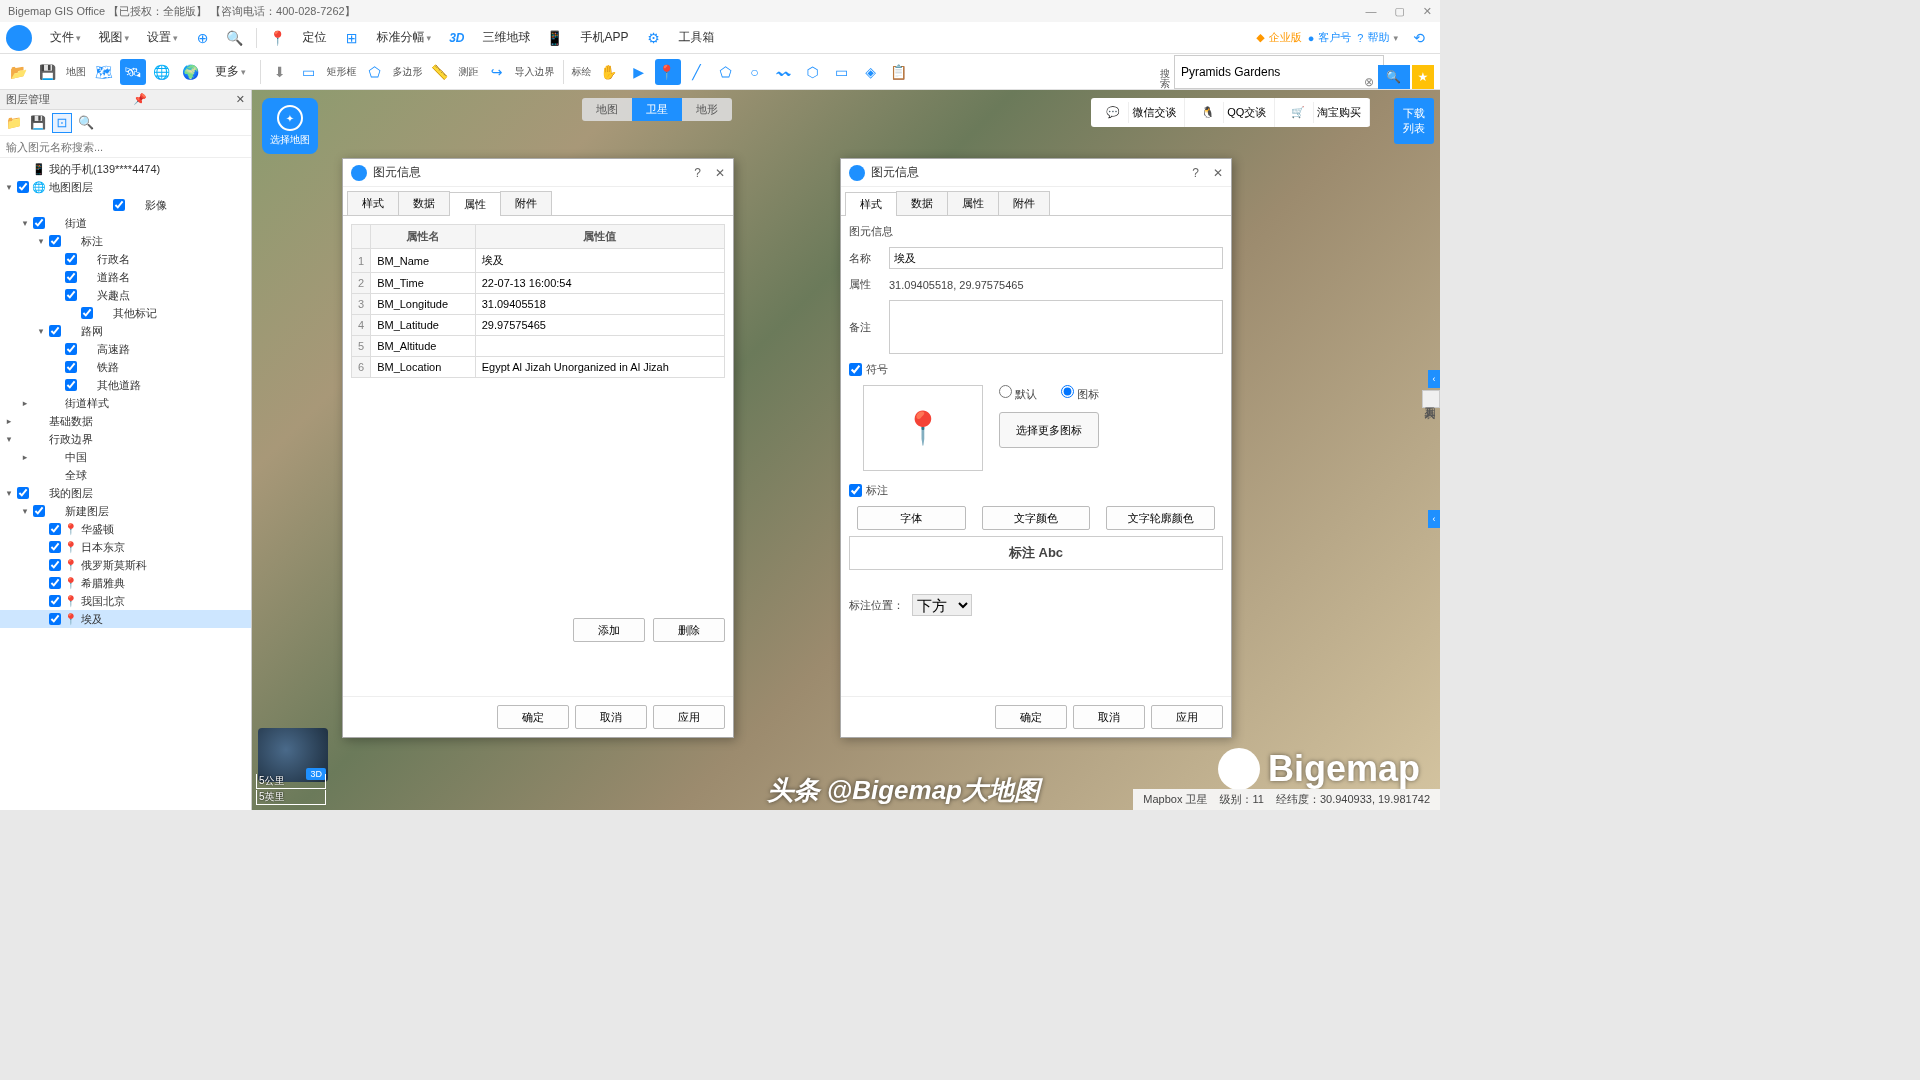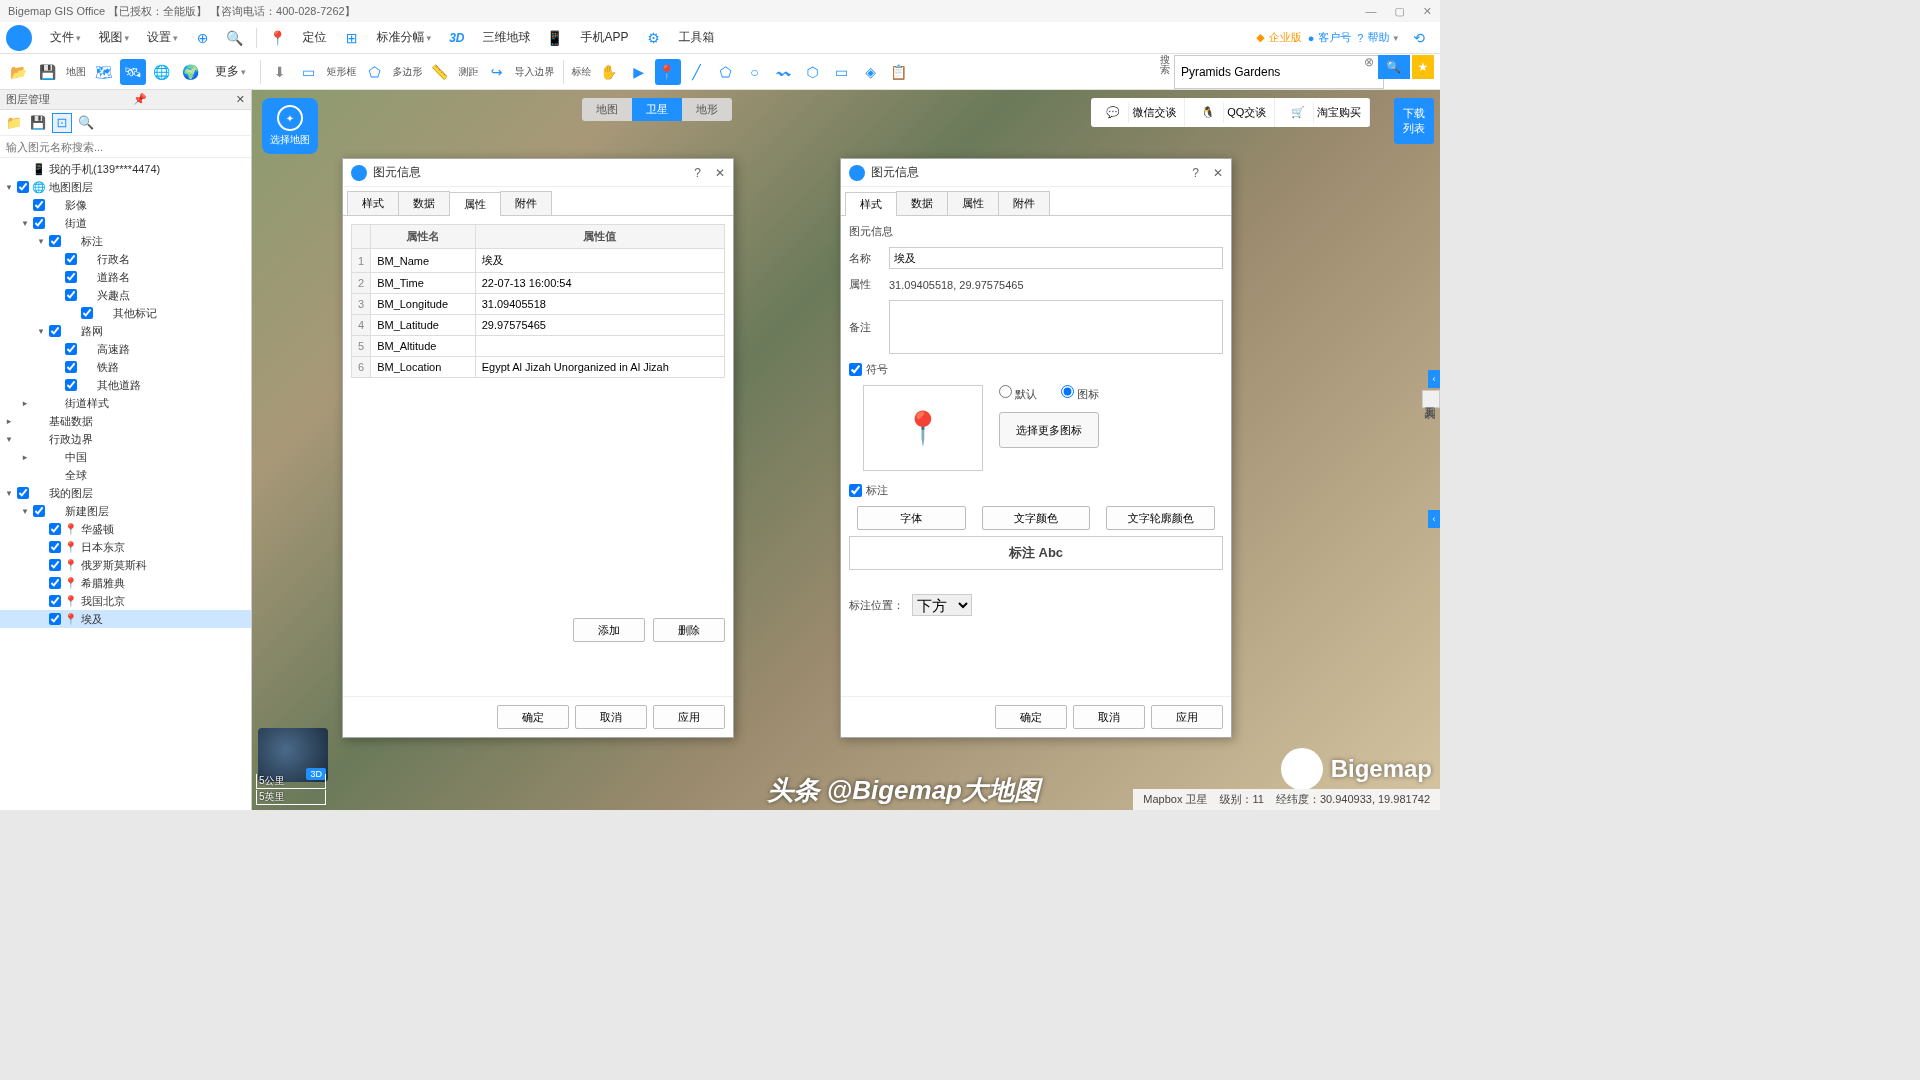--- a/index.html
+++ b/index.html
@@ -21,21 +21,21 @@
 .menu-right .pill { display: flex; align-items: center; gap: 4px; color: #ff9800; font-size: 11px; }
 .menu-right .pill.blue { color: #1e90ff; }
 
 
 .toolbar { height: 36px; background: #fff; display: flex; align-items: center; padding: 0 6px; border-bottom: 1px solid #e0e0e0; gap: 3px; }
 .tb-btn { width: 26px; height: 26px; display: flex; align-items: center; justify-content: center; color: #1e90ff; cursor: pointer; border-radius: 3px; font-size: 14px; }
 .tb-btn.gray { color: #888; }
 .tb-btn.active { background: #1e90ff; color: #fff; }
 .tb-text { font-size: 10px; color: #555; margin: 0 2px; }
 .tb-sep { width: 1px; height: 24px; background: #ddd; margin: 0 3px; }
-.search-box { display: flex; align-items: flex-start; margin-left: auto; }
+.search-box { display: flex; align-items: flex-end; margin-left: auto; }
 .search-label { font-size: 10px; color: #555; width: 14px; line-height: 10px; }
 .search-input { width: 210px; height: 24px; border: 1px solid #ccc; padding: 16px 6px; font-size: 12px; }
 .search-clear { margin-left: -20px; color: #888; cursor: pointer; }
 .search-btn { width: 32px; height: 24px; background: #1e90ff; color: #fff; display: flex; align-items: center; justify-content: center; margin-left: 4px; cursor: pointer; }
 .star-btn { width: 22px; height: 24px; background: #ffc107; display: flex; align-items: center; justify-content: center; margin-left: 2px; color: #fff; cursor: pointer; }
 
 
 .main { display: flex; height: calc(100% - 90px); position: relative; }
 
 
@@ -66,21 +66,21 @@
 .contact-bar span { padding: 4px 8px; display: flex; align-items: center; gap: 3px; border-right: 1px solid #eee; cursor: pointer; }
 .dl-list { position: absolute; top: 8px; right: 6px; background: #1e90ff; color: #fff; padding: 8px 6px; font-size: 11px; border-radius: 3px; cursor: pointer; width: 40px; text-align: center; }
 .side-panel { position: absolute; top: 300px; right: 0; width: 18px; background: #f0f0f0; border: 1px solid #ccc; writing-mode: vertical-rl; padding: 8px 2px; font-size: 11px; color: #555; cursor: pointer; }
 .side-handle { position: absolute; top: 280px; right: 0; width: 12px; height: 18px; background: #1e90ff; color: #fff; font-size: 9px; display: flex; align-items: center; justify-content: center; cursor: pointer; }
 .side-handle.bot { top: 420px; }
 .mini-globe { position: absolute; bottom: 28px; left: 6px; width: 70px; height: 54px; background: radial-gradient(circle at 40% 40%, #4a6a8a, #1a2a3a); border-radius: 4px; }
 .mini-globe .badge3d { position: absolute; bottom: 2px; right: 2px; background: #1e90ff; color: #fff; font-size: 9px; padding: 1px 4px; border-radius: 2px; }
 .scale { position: absolute; bottom: 4px; left: 4px; font-size: 10px; color: #fff; text-shadow: 0 0 2px #000; }
 .scale div { border-left: 1px solid #fff; border-bottom: 1px solid #fff; border-right: 1px solid #fff; width: 70px; padding-left: 2px; margin-bottom: 1px; }
 .status { position: absolute; bottom: 0; right: 0; background: rgba(245,245,245,0.95); padding: 3px 10px; font-size: 11px; color: #444; display: flex; gap: 12px; }
-.watermark { position: absolute; bottom: 20px; right: 8px; color: #fff; font-size: 24px; font-weight: bold; text-shadow: 0 0 4px rgba(0,0,0,0.5); display: flex; align-items: center; gap: 8px; }
+.watermark { position: absolute; bottom: 20px; right: 20px; color: #fff; font-size: 36px; font-weight: bold; text-shadow: 0 0 4px rgba(0,0,0,0.5); display: flex; align-items: center; gap: 8px; }
 .watermark .wm-icon { width: 42px; height: 42px; background: #fff; border-radius: 50%; }
 .watermark2 { position: absolute; bottom: 2px; right: 400px; color: #fff; font-size: 26px; font-weight: bold; font-style: italic; text-shadow: 0 0 4px rgba(0,0,0,0.6); }
 
 
 .dialog { position: absolute; background: #fff; border: 1px solid #aaa; box-shadow: 2px 2px 10px rgba(0,0,0,0.3); display: flex; flex-direction: column; }
 .dlg-title { height: 28px; display: flex; align-items: center; padding: 0 8px; font-size: 12px; color: #333; border-bottom: 1px solid #eee; }
 .dlg-title .dlg-logo { width: 16px; height: 16px; background: #1e90ff; border-radius: 50%; margin-right: 6px; }
 .dlg-title .dlg-ctrl { margin-left: auto; display: flex; gap: 14px; color: #666; }
 .dlg-title .dlg-ctrl span { cursor: pointer; }
 .dlg-tabs { display: flex; padding: 4px 4px 0 4px; gap: 0; border-bottom: 1px solid #ccc; }
@@ -250,21 +250,21 @@
           <span class="tree-cb"></span>
           <span class="tree-ico">📱</span>
           <span>我的手机(139****4474)</span>
         </div>
         <div class="tree-item" style="padding-left: 4px;">
           <span class="tree-tw">▾</span>
           <input type="checkbox" class="tree-cb" checked="" style="">
           <span class="tree-ico">🌐</span>
           <span>地图图层</span>
         </div>
-        <div class="tree-item" style="padding-left: 20px;">
+        <div class="tree-item" style="padding-left: 20px; justify-content: center;">
           <span class="tree-tw"></span>
           <input type="checkbox" class="tree-cb" checked="" style="">
           <span class="tree-ico"></span>
           <span>影像</span>
         </div>
         <div class="tree-item" style="padding-left: 20px;">
           <span class="tree-tw">▾</span>
           <input type="checkbox" class="tree-cb" checked="" style="">
           <span class="tree-ico"></span>
           <span>街道</span>

